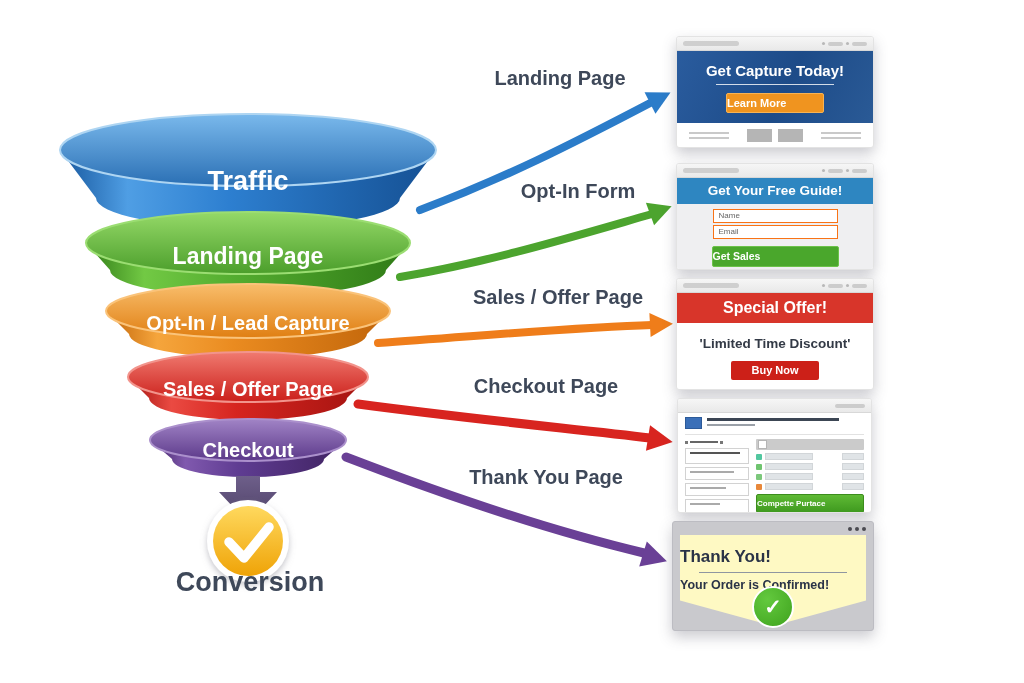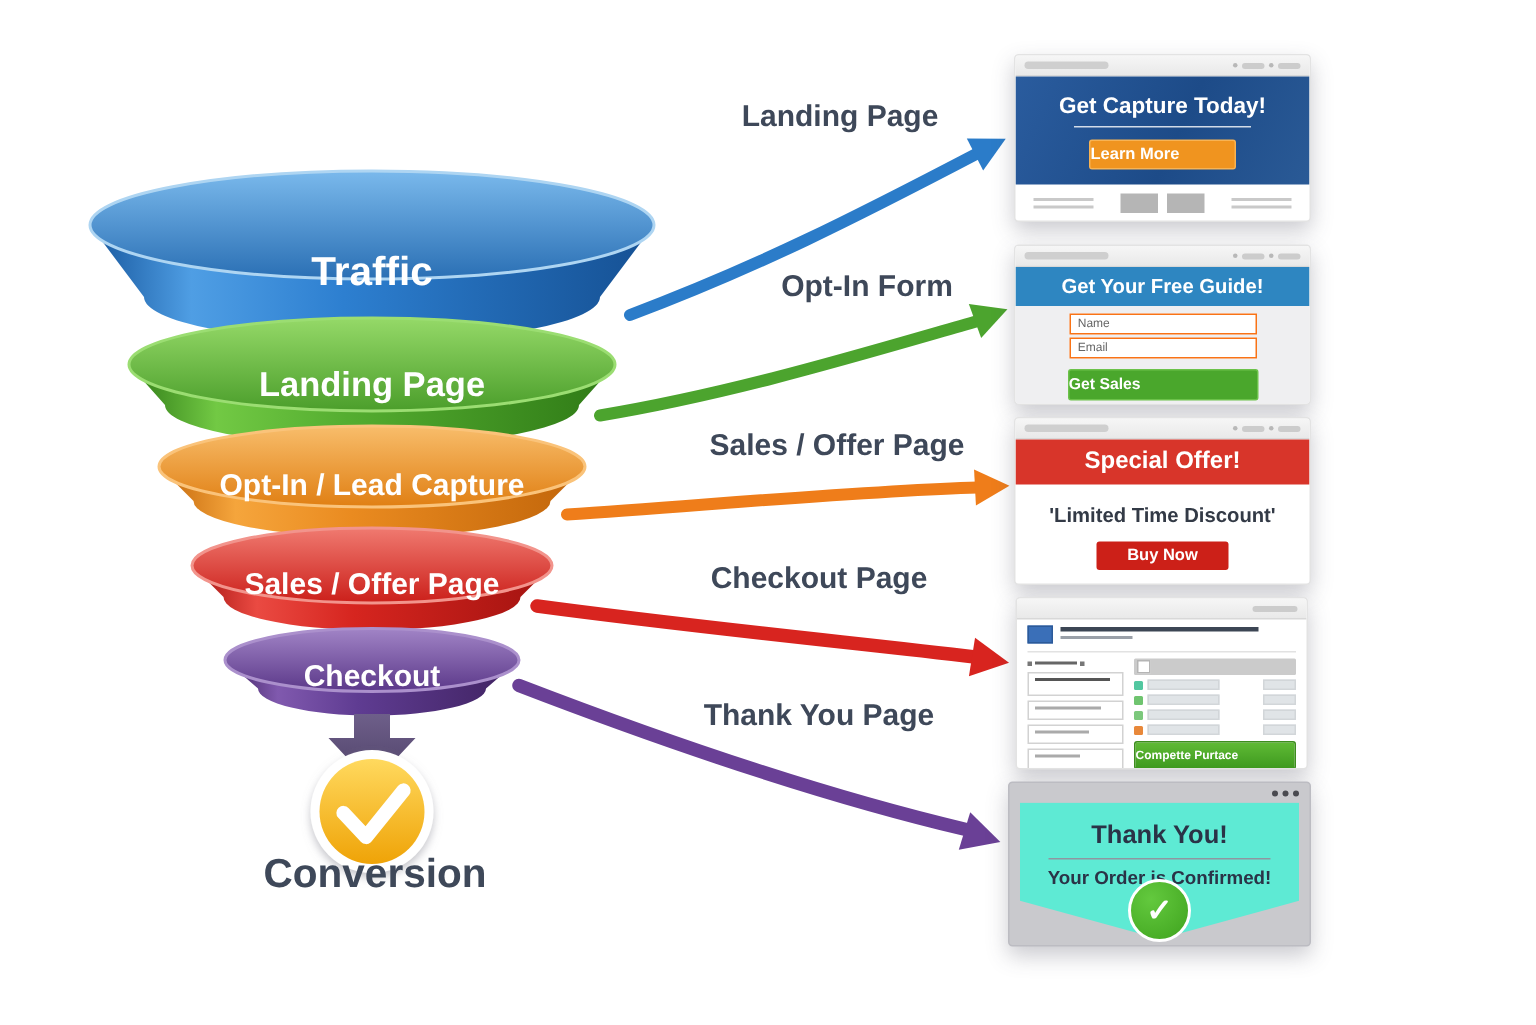--- a/index.html
+++ b/index.html
@@ -73,21 +73,21 @@
   .isq{width:6px;height:6px;border-radius:1px;}
   .rbar{width:46px;height:5px;background:#e0e4e7;border:1px solid #d2d6d9;}
   .rprice{width:20px;height:5px;background:#e0e4e7;border:1px solid #d2d6d9;margin-left:auto;}
   .m4 .cta{height:17px;line-height:17px;font-size:8px;margin-top:4px;
            background:linear-gradient(#5fba35,#3f9a1f);border:1px solid #3c8d1d;}
 
   
   .m5{left:672px;top:521px;width:200px;height:108px;background:#c9c9cd;border:1px solid #bcbcc2;}
   .m5 .tbarr{height:13px;display:flex;align-items:center;justify-content:flex-end;gap:3px;padding-right:7px;}
   .wdot{width:4px;height:4px;border-radius:50%;background:#4a4a50;}
-  .panel{position:absolute;left:7px;right:7px;top:13px;bottom:4px;background:#5eead4;text-align:center;
+  .panel{position:absolute;left:7px;right:7px;top:13px;bottom:4px;background:#fef9c3;
          clip-path:polygon(0 0,100% 0,100% 72%,50% 100%,0 72%);}
   .m5 .hl{margin-top:12px;font-size:17px;font-weight:bold;color:#2a3347;}
   .m5 .hr{width:148px;height:1px;background:#8f96a0;margin:5px auto;}
   .m5 .sub{font-size:12.5px;font-weight:bold;color:#2a3347;}
   .okcircle{position:absolute;left:50%;transform:translateX(-50%);bottom:2px;width:38px;height:38px;border-radius:50%;
             background:radial-gradient(circle at 35% 30%,#63c93e,#3fa31e);border:2px solid #ffffff;
             display:flex;align-items:center;justify-content:center;color:#fff;font-size:21px;font-weight:bold;}
 </style>
 </head>
 <body>

